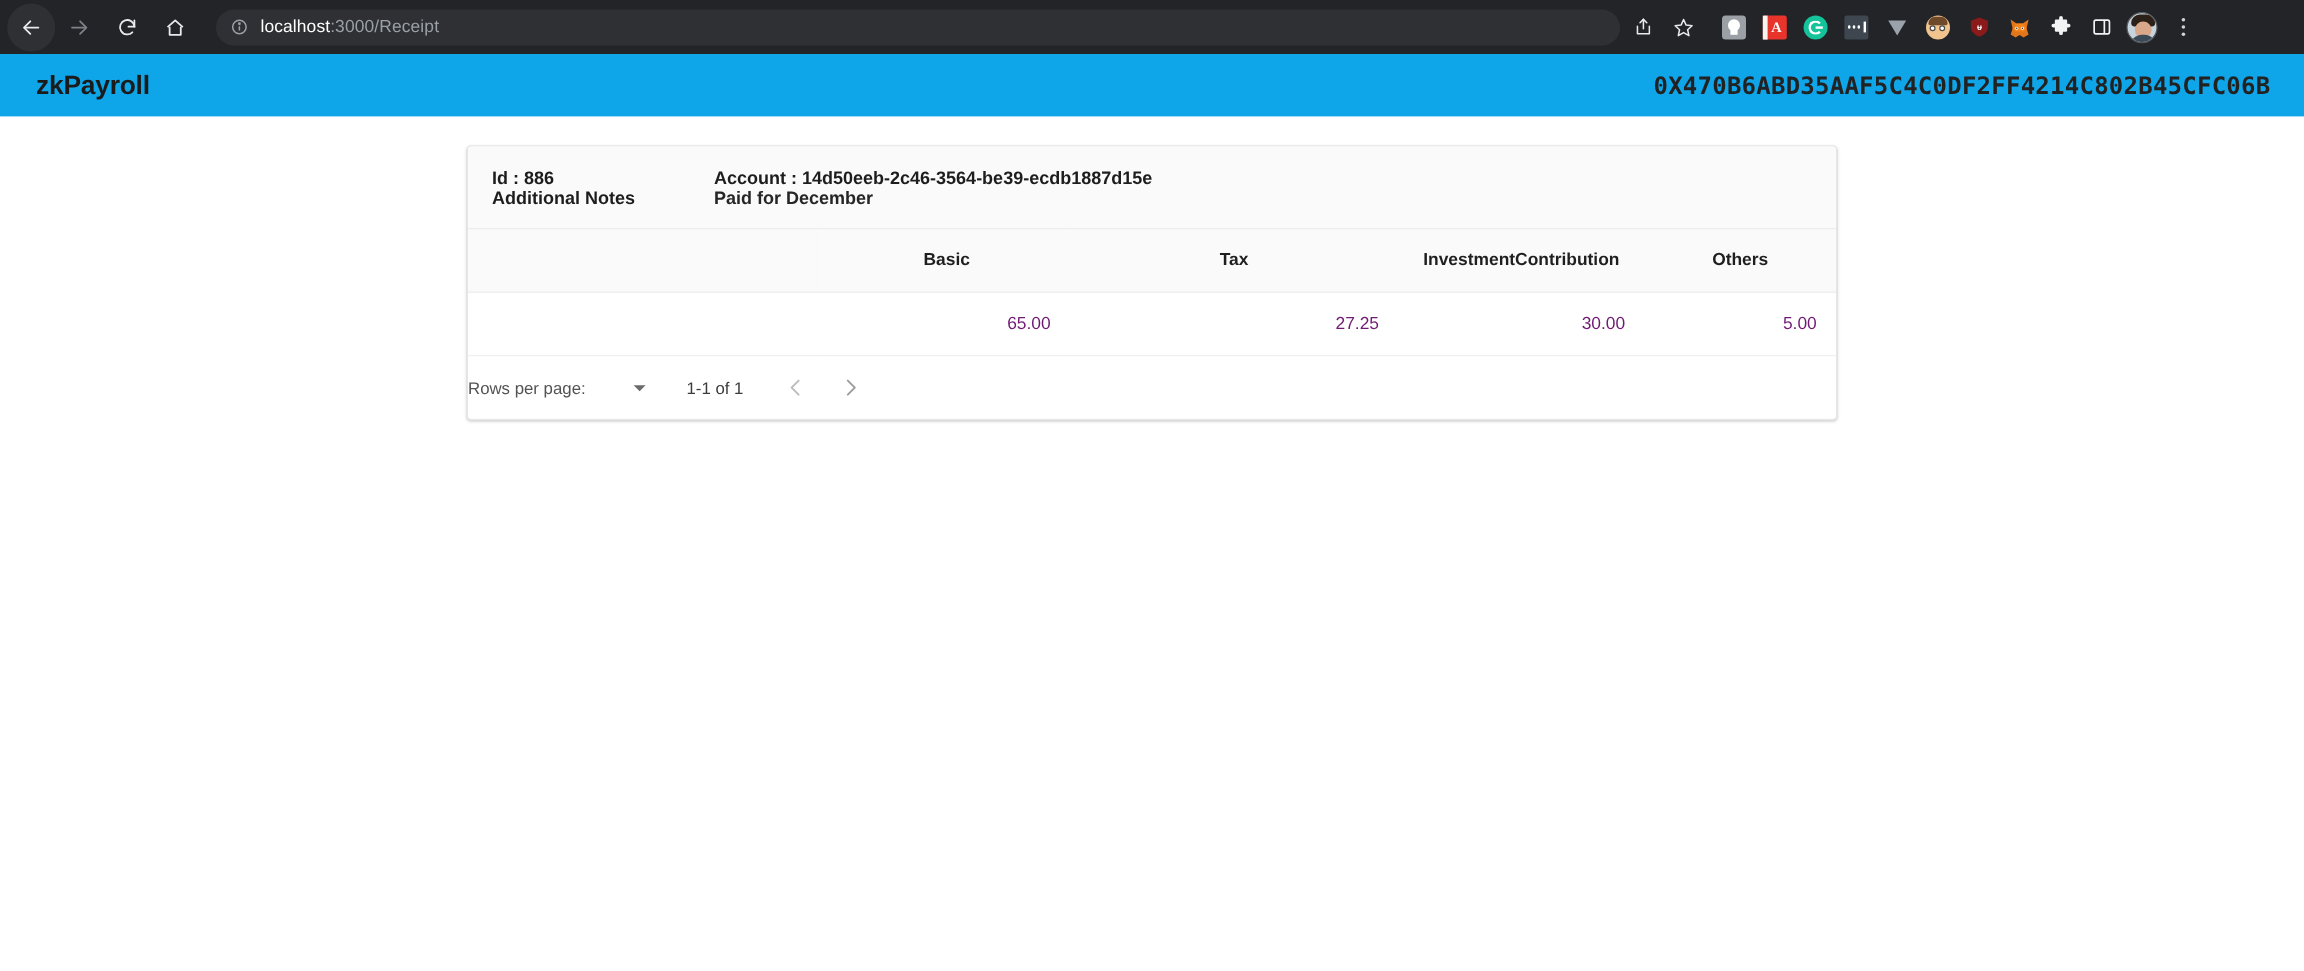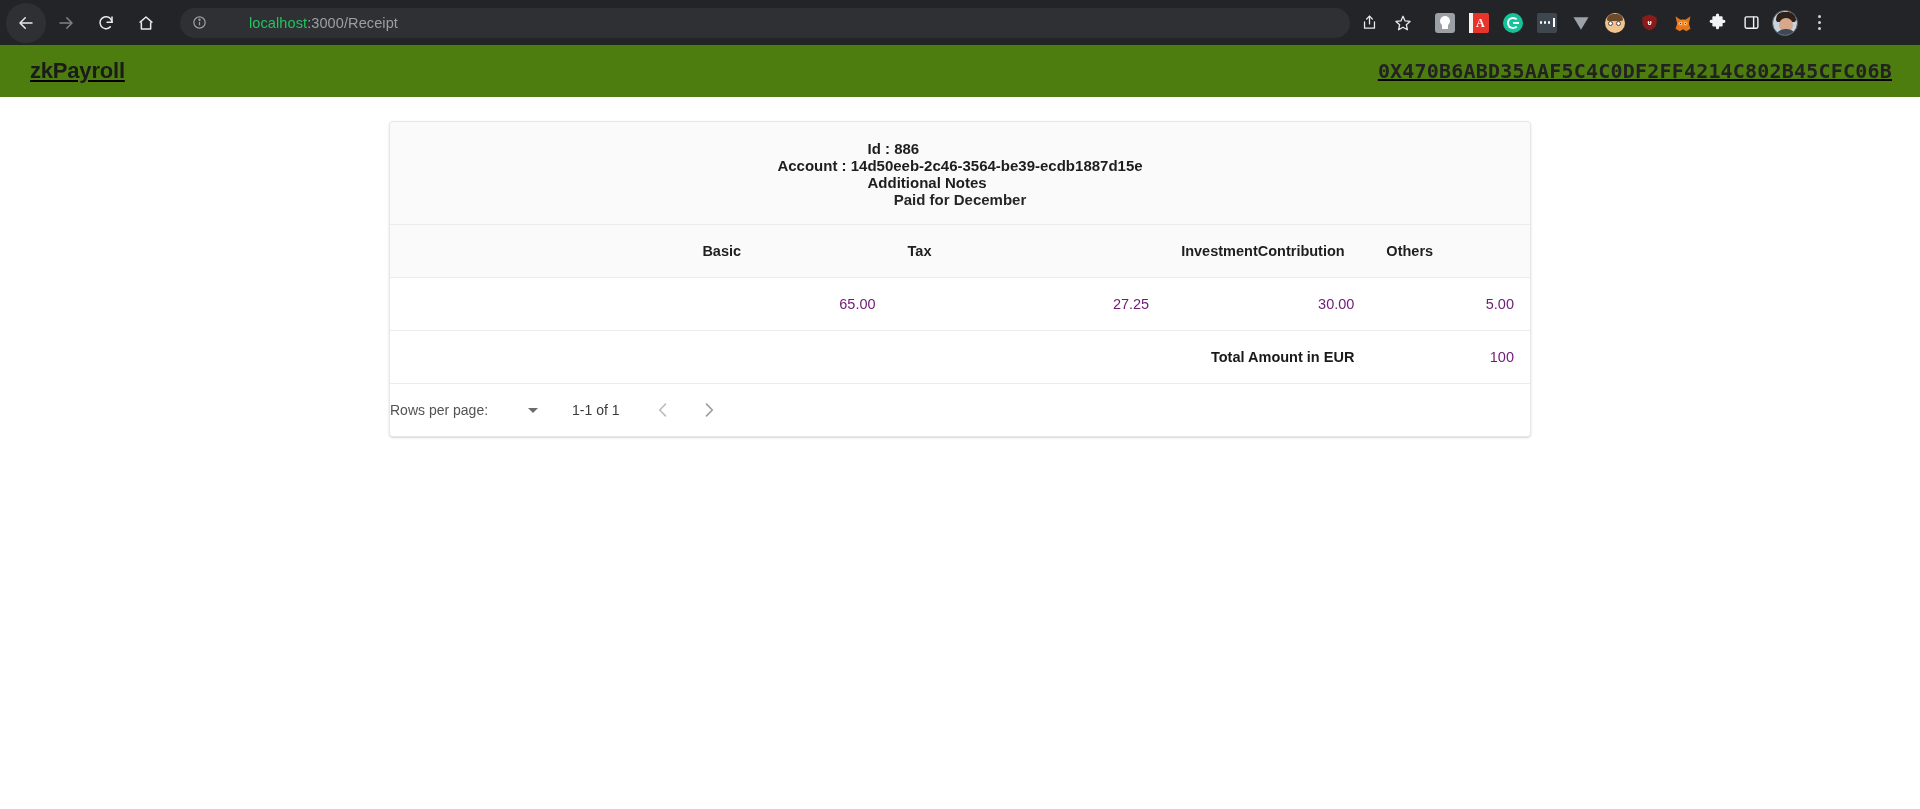--- a/index.html
+++ b/index.html
@@ -39,21 +39,21 @@
     align-items: center;
     padding: 0 12px;
     gap: 10px;
   }
   .omnibox .url {
     font-size: 14.5px;
     color: #9aa0a6;
     white-space: nowrap;
     letter-spacing: 0.1px;
   }
-  .omnibox .url b { color: #22c55e; font-weight: 400; margin-left: 32px; }
+  .omnibox .url b { color: #ffffff; font-weight: 400; }
 
   .chrome-actions { display: flex; align-items: center; gap: 0; margin-left: 2px; }
   .icon-btn {
     width: 34px; height: 34px;
     display: flex; align-items: center; justify-content: center;
     flex: 0 0 auto;
   }
   .ext-sep { width: 8px; }
 
   .ext-icon { width: 20px; height: 20px; border-radius: 3px; display:block; }
@@ -72,22 +72,21 @@
   .kebab { display:flex; flex-direction:column; gap:3px; align-items:center; }
   .kebab i { width:3px; height:3px; border-radius:50%; background:#cfd2d6; display:block; }
 
   
   .app-header {
     height: 52px;
     display: flex;
     align-items: center;
     justify-content: space-between;
     padding: 0 28px 0 30px;
-    background: #4d7c0f;
-    text-decoration: underline;
+    background: #0ea5e9;
   }
   .app-title {
     font-size: 22px;
     font-weight: 700;
     color: #1b1b1b;
     letter-spacing: -0.2px;
   }
   .wallet-address {
     font-family: "DejaVu Sans Mono", "Liberation Mono", monospace;
     font-size: 20px;
@@ -106,37 +105,37 @@
     border: 1px solid #e6e6e6;
     border-radius: 4px;
     box-shadow: 0 1px 3px rgba(0,0,0,0.10), 0 1px 1px rgba(0,0,0,0.06);
     overflow: hidden;
   }
 
   .card-meta {
     background: #fafafa;
     padding: 18px 20px 16px 20px;
   }
-  .meta-row { display: flex; align-items: center; flex-direction: column; }
+  .meta-row { display: flex; align-items: center; }
   .meta-row + .meta-row { }
   .meta-label {
     font-size: 15px; font-weight: 700; color: #1d1d1d;
     width: 185px; flex: 0 0 auto;
   }
   .meta-value { font-size: 15px; font-weight: 700; color: #1d1d1d; }
   .meta-value.normal { font-weight: 600; color: #262626; }
 
   table { width: 100%; border-collapse: collapse; table-layout: fixed; }
 
   thead tr { background: #fafafa; }
   thead th {
     font-size: 14.5px;
     font-weight: 600;
     color: #1f1f1f;
-    text-align: left;
+    text-align: center;
     padding: 18px 16px;
     border-top: 1px solid #ececec;
     border-bottom: 1px solid #ececec;
     white-space: nowrap;
   }
   th.col-spacer, td.col-spacer { width: 26%; }
   th.col-basic, td.col-basic { width: 18%; }
   th.col-tax,   td.col-tax   { width: 24%; }
   th.col-inv,   td.col-inv   { width: 18%; }
   th.col-oth,   td.col-oth   { width: 14%; }
@@ -361,27 +360,20 @@
         </tr>
       </thead>
       <tbody>
         <tr>
           <td class="col-spacer"></td>
           <td class="col-basic">65.00</td>
           <td class="col-tax">27.25</td>
           <td class="col-inv">30.00</td>
           <td class="col-oth">5.00</td>
         </tr>
-        <tr>
-          <td class="col-spacer"></td>
-          <td class="col-basic"></td>
-          <td class="col-tax"></td>
-          <td class="col-inv total-label">Total Amount in EUR</td>
-          <td class="col-oth">100</td>
-        </tr>
       </tbody>
     </table>
 
     <div class="pagination">
       <span class="rpp-label">Rows per page:</span>
       <div class="rpp-select">
         <span style="font-size:14px;color:#3b3b3b;margin-right:8px;"></span>
         <span class="caret"></span>
       </div>
       <span class="range">1-1 of 1</span>

